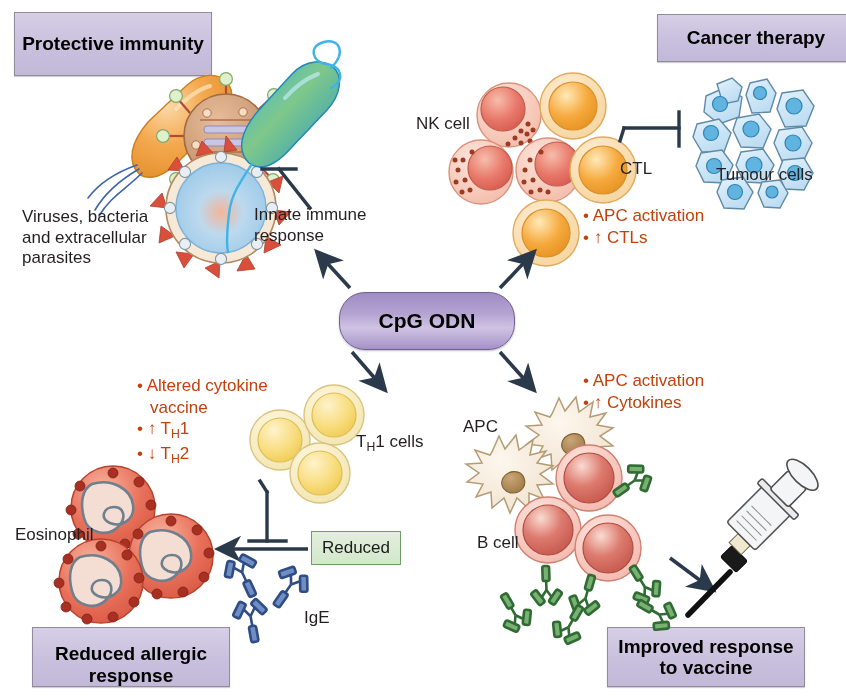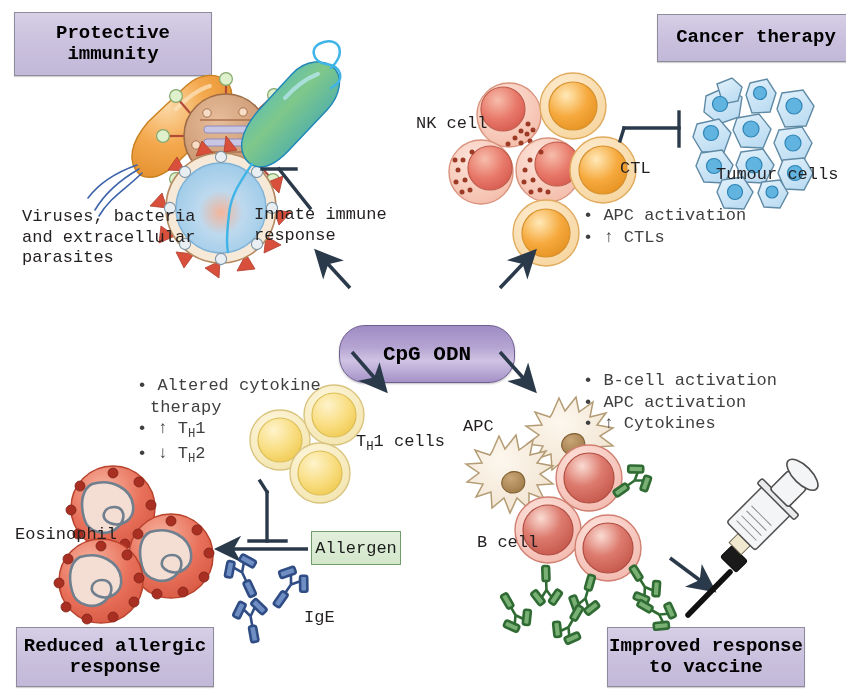--- a/index.html
+++ b/index.html
@@ -1,38 +1,38 @@
 <!DOCTYPE html>
 <html><head>
 <meta charset="utf-8">
 <style>
   html,body{margin:0;padding:0;background:#fff;}
   body{width:846px;height:699px;position:relative;overflow:hidden;
        font-family:"Liberation Sans","DejaVu Sans",sans-serif;color:#231f20;}
-  #stage{position:absolute;inset:0;width:846px;height:699px;font-family:Liberation Mono, monospace;}
+  #stage{position:absolute;inset:0;width:846px;height:699px;}
   .hdrbox{position:absolute;border:1px solid #8e8b9c;
           background:linear-gradient(180deg,#d6cfe6 0%,#cac1de 50%,#c2b8d8 100%);
           display:flex;align-items:center;justify-content:center;text-align:center;
           font-weight:bold;font-size:19px;line-height:1.12;color:#000;
           box-shadow:0 1px 1px rgba(0,0,0,.18);}
   #box-protective{left:14px;top:12px;width:196px;height:62px;}
   #box-cancer{left:637px;top:14px;width:196px;height:46px;margin-left:20px;}
-  #box-allergic{left:16px;top:627px;width:196px;height:58px;}
+  #box-allergic{left:32px;top:627px;width:196px;height:58px;align-items:flex-end;}
   #box-vaccine{left:607px;top:627px;width:196px;height:58px;}
   #cpg-box{position:absolute;left:339px;top:292px;width:174px;height:56px;border-radius:26px;
            border:1px solid #6f5f91;
            background:linear-gradient(180deg,#9f8cc4 0%,#b5a4d2 38%,#cfc3e3 62%,#a592c8 100%);
            display:flex;align-items:center;justify-content:center;
            font-weight:bold;font-size:21px;color:#000;
-           box-shadow:0 1px 2px rgba(0,0,0,.25);margin-top:33px;}
+           box-shadow:0 1px 2px rgba(0,0,0,.25);}
   #allergen-box{position:absolute;left:311px;top:531px;width:88px;height:32px;
                 border:1px solid #6f9e6a;background:linear-gradient(180deg,#e2efdc,#d3e7cb);
                 display:flex;align-items:center;justify-content:center;font-size:17px;color:#1b1b1b;}
   .lbl{position:absolute;font-size:17px;line-height:1.22;color:#231f20;white-space:pre;}
-  .bul{position:absolute;font-size:17px;line-height:1.27;color:#404040;}
+  .bul{position:absolute;font-size:17px;line-height:1.27;color:#c2410c;}
   .bul div{white-space:pre;}
   .bul .ind{padding-left:13px;}
   sub{font-size:.72em;}
   svg{position:absolute;left:0;top:0;overflow:visible;}
 </style>
 </head>
 <body>
 
 <div id="stage">
 
@@ -50,21 +50,21 @@
   <div class="hdrbox" id="box-vaccine">
     <span>Improved response
 to vaccine</span>
   </div>
 
   <div id="cpg-box">
     <span>CpG ODN</span>
   </div>
 
   <div id="allergen-box">
-    <span>Allergen</span>
+    <span>Reduced</span>
   </div>
 
   <svg width="846" height="699" viewBox="0 0 846 699">
     <defs>
       <radialGradient id="gOrangeBact" cx="35%" cy="30%" r="85%">
         <stop offset="0%" stop-color="#fbd9a8"></stop>
           <stop offset="45%" stop-color="#f4a94f"></stop>
         <stop offset="100%" stop-color="#e08a25"></stop>
       </radialGradient>
       <linearGradient id="gBlueBact" x1="0" y1="0" x2="1" y2="1">
@@ -557,29 +557,28 @@
 
   <div class="lbl" id="t-tum" style="left:716px;top:165px;text-align:right;">Tumour cells</div>
 
   <div class="bul" id="b-cancer" style="left:583px;top:205px;">
     <div>• APC activation</div>
     <div>• ↑ CTLs</div>
   </div>
 
   <div class="bul" id="b-th1" style="left:137px;top:375px;">
     <div>• Altered cytokine</div>
-    <div class="ind">therapy</div>
+    <div class="ind">vaccine</div>
     <div><span>• ↑ T</span><sub>H</sub>1</div>
     <div><span>• ↓ T</span><sub>H</sub>2</div>
   </div>
 
   <div class="lbl" id="t-th1" style="left:356px;top:432px;"><span>T</span><sub>H</sub><span>1 cells</span></div>
 
   <div class="bul" id="b-vacc" style="left:583px;top:370px;">
-    <div>• B-cell activation</div>
     <div>• APC activation</div>
     <div>• ↑ Cytokines</div>
   </div>
 
   <div class="lbl" id="t-apc" style="left:463px;top:417px;">APC</div>
 
   <div class="lbl" id="t-bcell" style="left:477px;top:533px;">B cell</div>
 
   <div class="lbl" id="t-eos" style="left:15px;top:525px;">Eosinophil</div>
 

